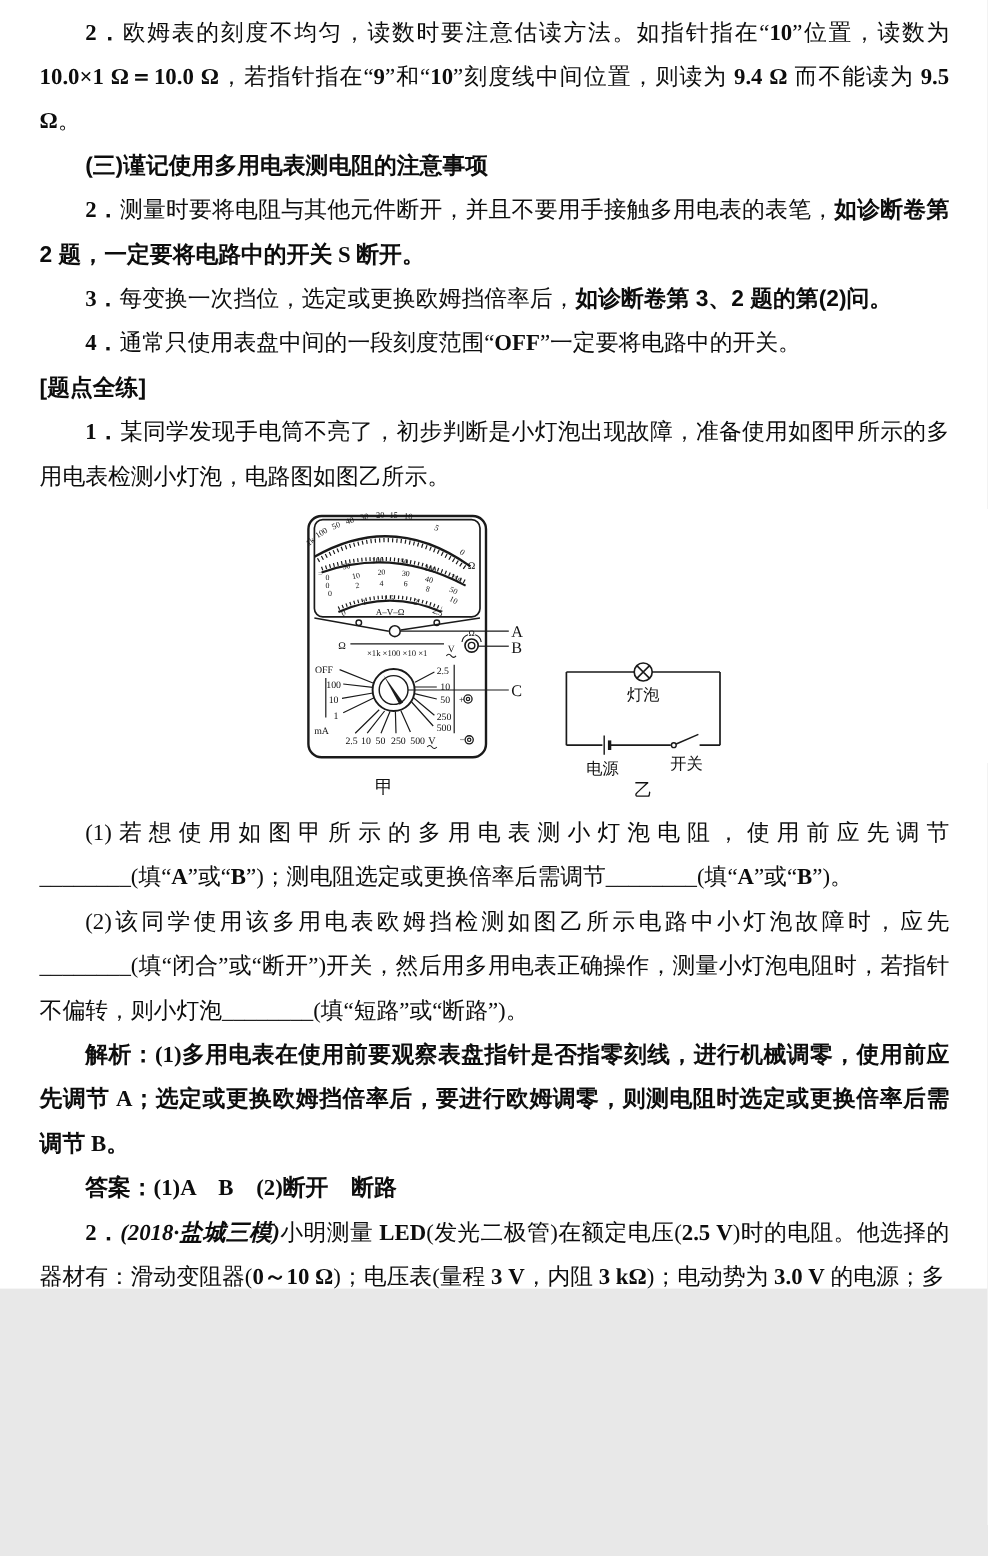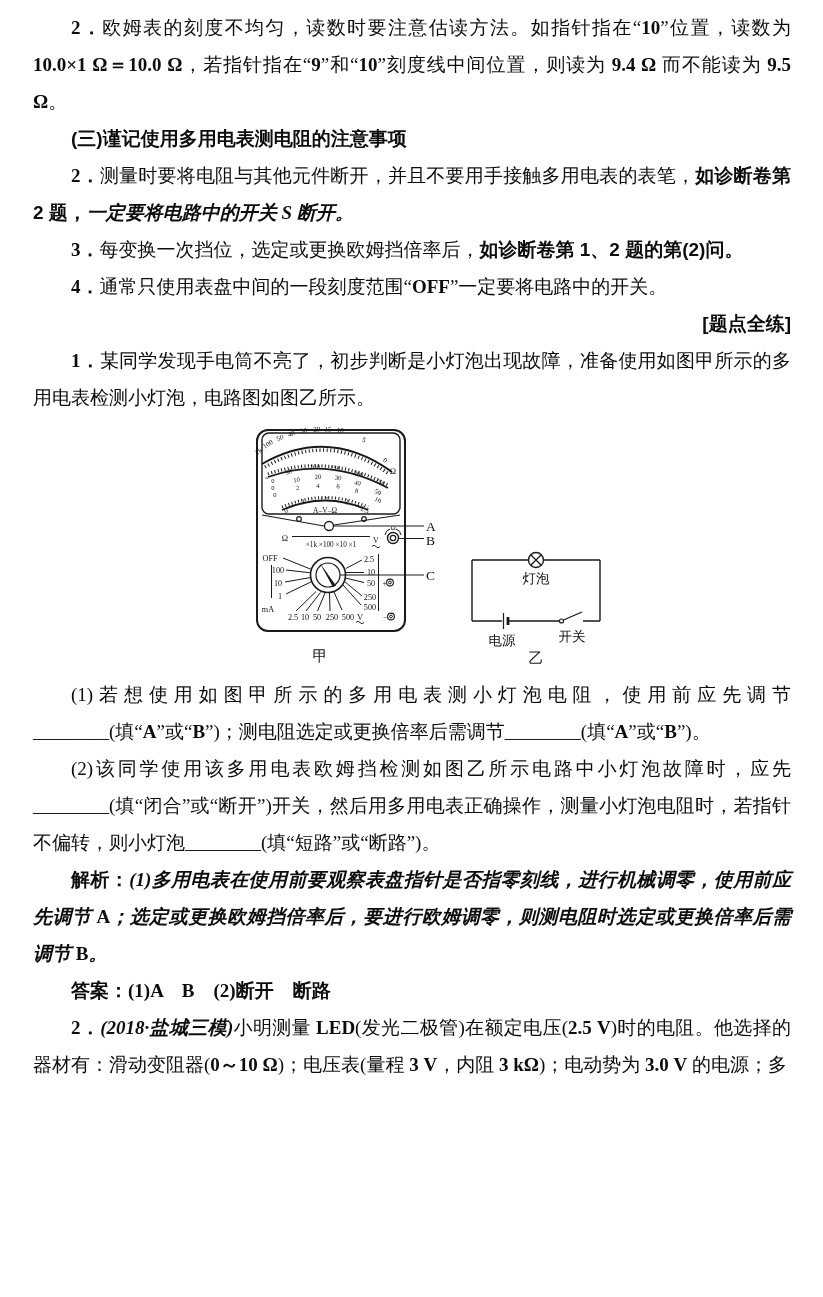--- a/index.html
+++ b/index.html
@@ -1,49 +1,49 @@
 <!DOCTYPE html>
 <html><head>
 <meta charset="utf-8">
 <style>
   html,body { margin:0; padding:0; background:#e8e8e8; }
   .page {
     position:relative;
-    width:823px; height:1297px;
+    width:823px; height:1074px;
     margin:0 auto;
     background:#ffffff;
     color:#0d0d0d;
     font-family:"Liberation Serif","DejaVu Serif",serif;
     font-size:19px;
     line-height:37px;
     box-sizing:border-box;
     padding:9px 32px 0 33px;
     overflow:hidden;
   }
   .page p { margin:0; text-indent:2em; text-align:justify; }
   .seg-n  { font-weight:400; }
   .seg-b  { font-weight:700; }
   .seg-h  { font-family:"Liberation Sans","DejaVu Sans",sans-serif; font-weight:700; }
-  .seg-k  { font-style:italic; font-weight:600; }
+  .seg-k  { font-weight:600; }
   .seg-kb { font-style:italic; font-weight:700; }
-  p.center-head { text-align:right; text-indent:0; }
+  p.center-head { text-align:left; text-indent:0; }
   .figure-row { position:relative; height:252px; margin:4px 0 4px 0; }
   .figure-row svg { position:absolute; left:207px; top:0; }
   svg text { fill:#111; font-family:"Liberation Serif","DejaVu Serif",serif; }
   svg .ln  { stroke:#1a1a1a; fill:none; }
 </style>
 </head>
 <body>
 
 <div class="page">
 
   <p><span class="seg-b">2．</span><span class="seg-n">欧姆表的刻度不均匀，读数时要注意估读方法。如指针指在“</span><span class="seg-b">10</span><span class="seg-n">”位置，读数为 </span><span class="seg-b">10.0×1 Ω＝10.0 Ω</span><span class="seg-n">，若指针指在“</span><span class="seg-b">9</span><span class="seg-n">”和“</span><span class="seg-b">10</span><span class="seg-n">”刻度线中间位置，则读为 </span><span class="seg-b">9.4 Ω</span><span class="seg-n"> 而不能读为 </span><span class="seg-b">9.5 Ω</span><span class="seg-n">。</span></p>
   <p><span class="seg-h">(三)谨记使用多用电表测电阻的注意事项</span></p>
   <p><span class="seg-b">2．</span><span class="seg-n">测量时要将电阻与其他元件断开，并且不要用手接触多用电表的表笔，</span><span class="seg-h">如诊断卷第 2 题，</span><span class="seg-k">一定要将电路中的开关 S 断开。</span></p>
-  <p><span class="seg-b">3．</span><span class="seg-n">每变换一次挡位，选定或更换欧姆挡倍率后，</span><span class="seg-h">如诊断卷第 1、2 题的第(2)问。</span></p>
+  <p><span class="seg-b">3．</span><span class="seg-n">每变换一次挡位，选定或更换欧姆挡倍率后，</span><span class="seg-h">如诊断卷第 3、2 题的第(2)问。</span></p>
   <p><span class="seg-b">4．</span><span class="seg-n">通常只使用表盘中间的一段刻度范围“</span><span class="seg-b">OFF</span><span class="seg-n">”一定要将电路中的开关。</span></p>
   <p class="center-head"><span class="seg-h">[题点全练]</span></p>
   <p><span class="seg-b">1．</span><span class="seg-n">某同学发现手电筒不亮了，初步判断是小灯泡出现故障，准备使用如图甲所示的多用电表检测小灯泡，电路图如图乙所示。</span></p>
 
   <div class="figure-row">
     <svg width="420" height="252" viewBox="0 0 420 252">
 
       <g>
 
         <rect class="ln" x="17" y="10" width="148" height="201" rx="11" stroke-width="2"></rect>

